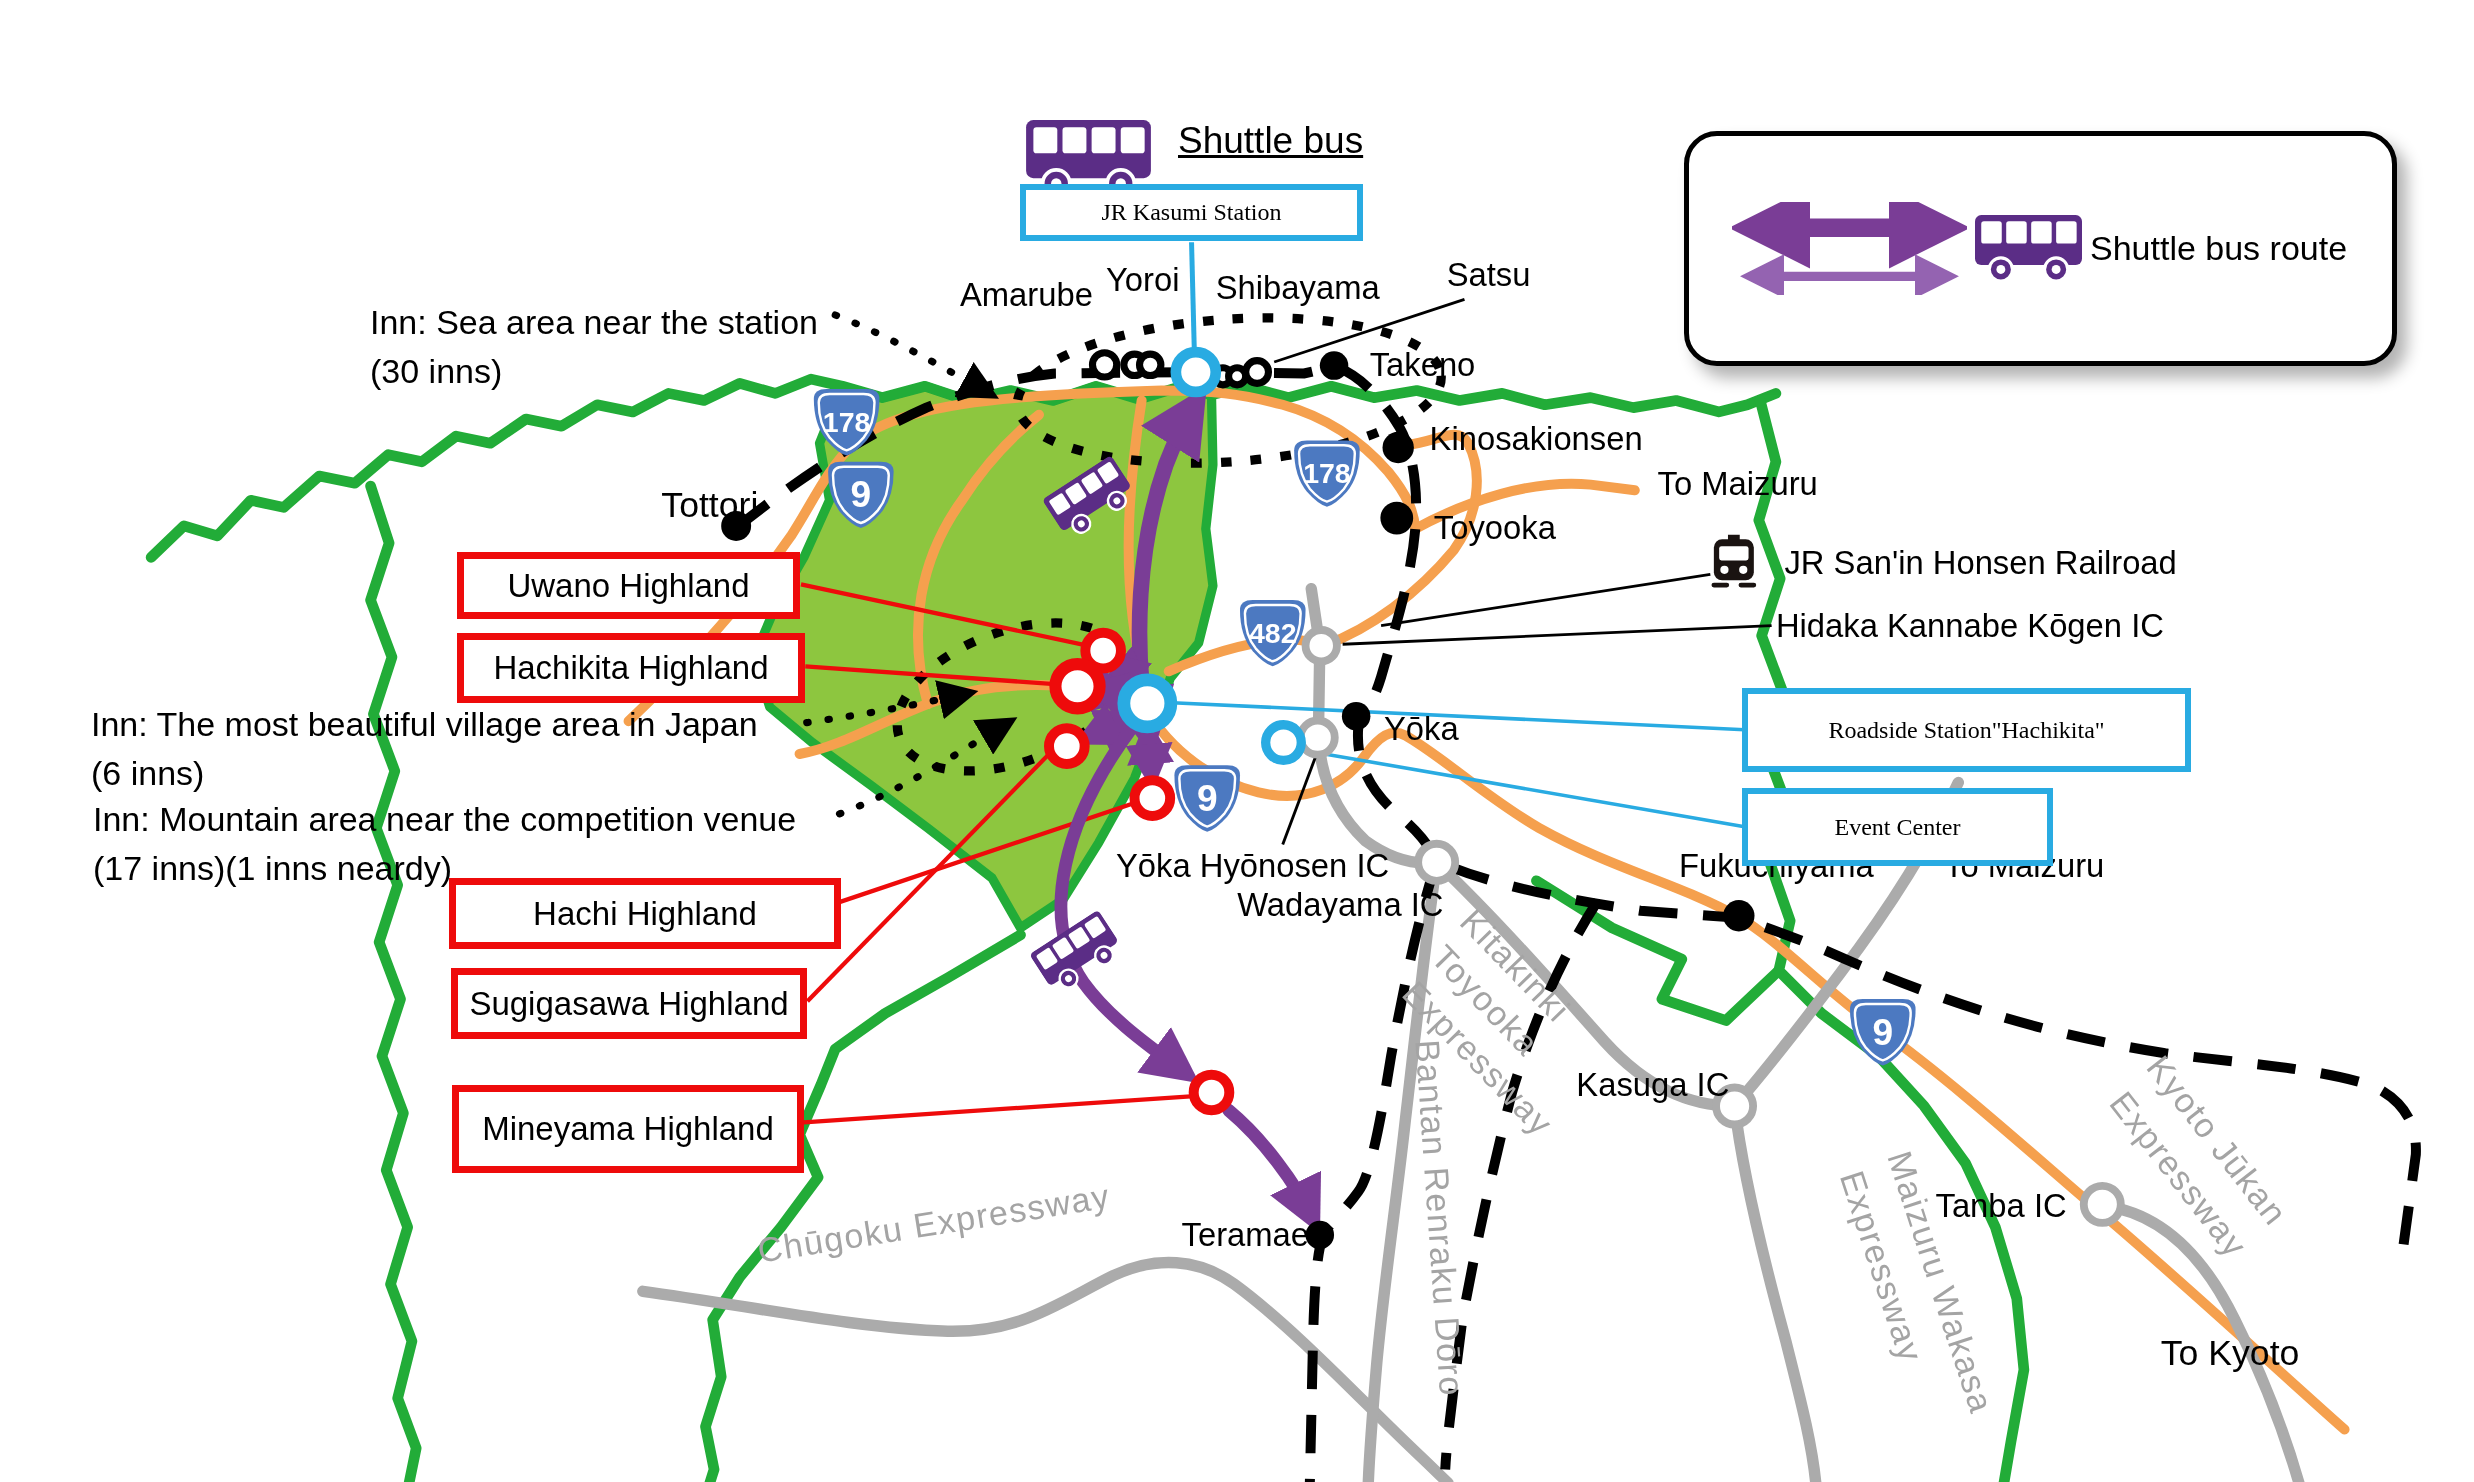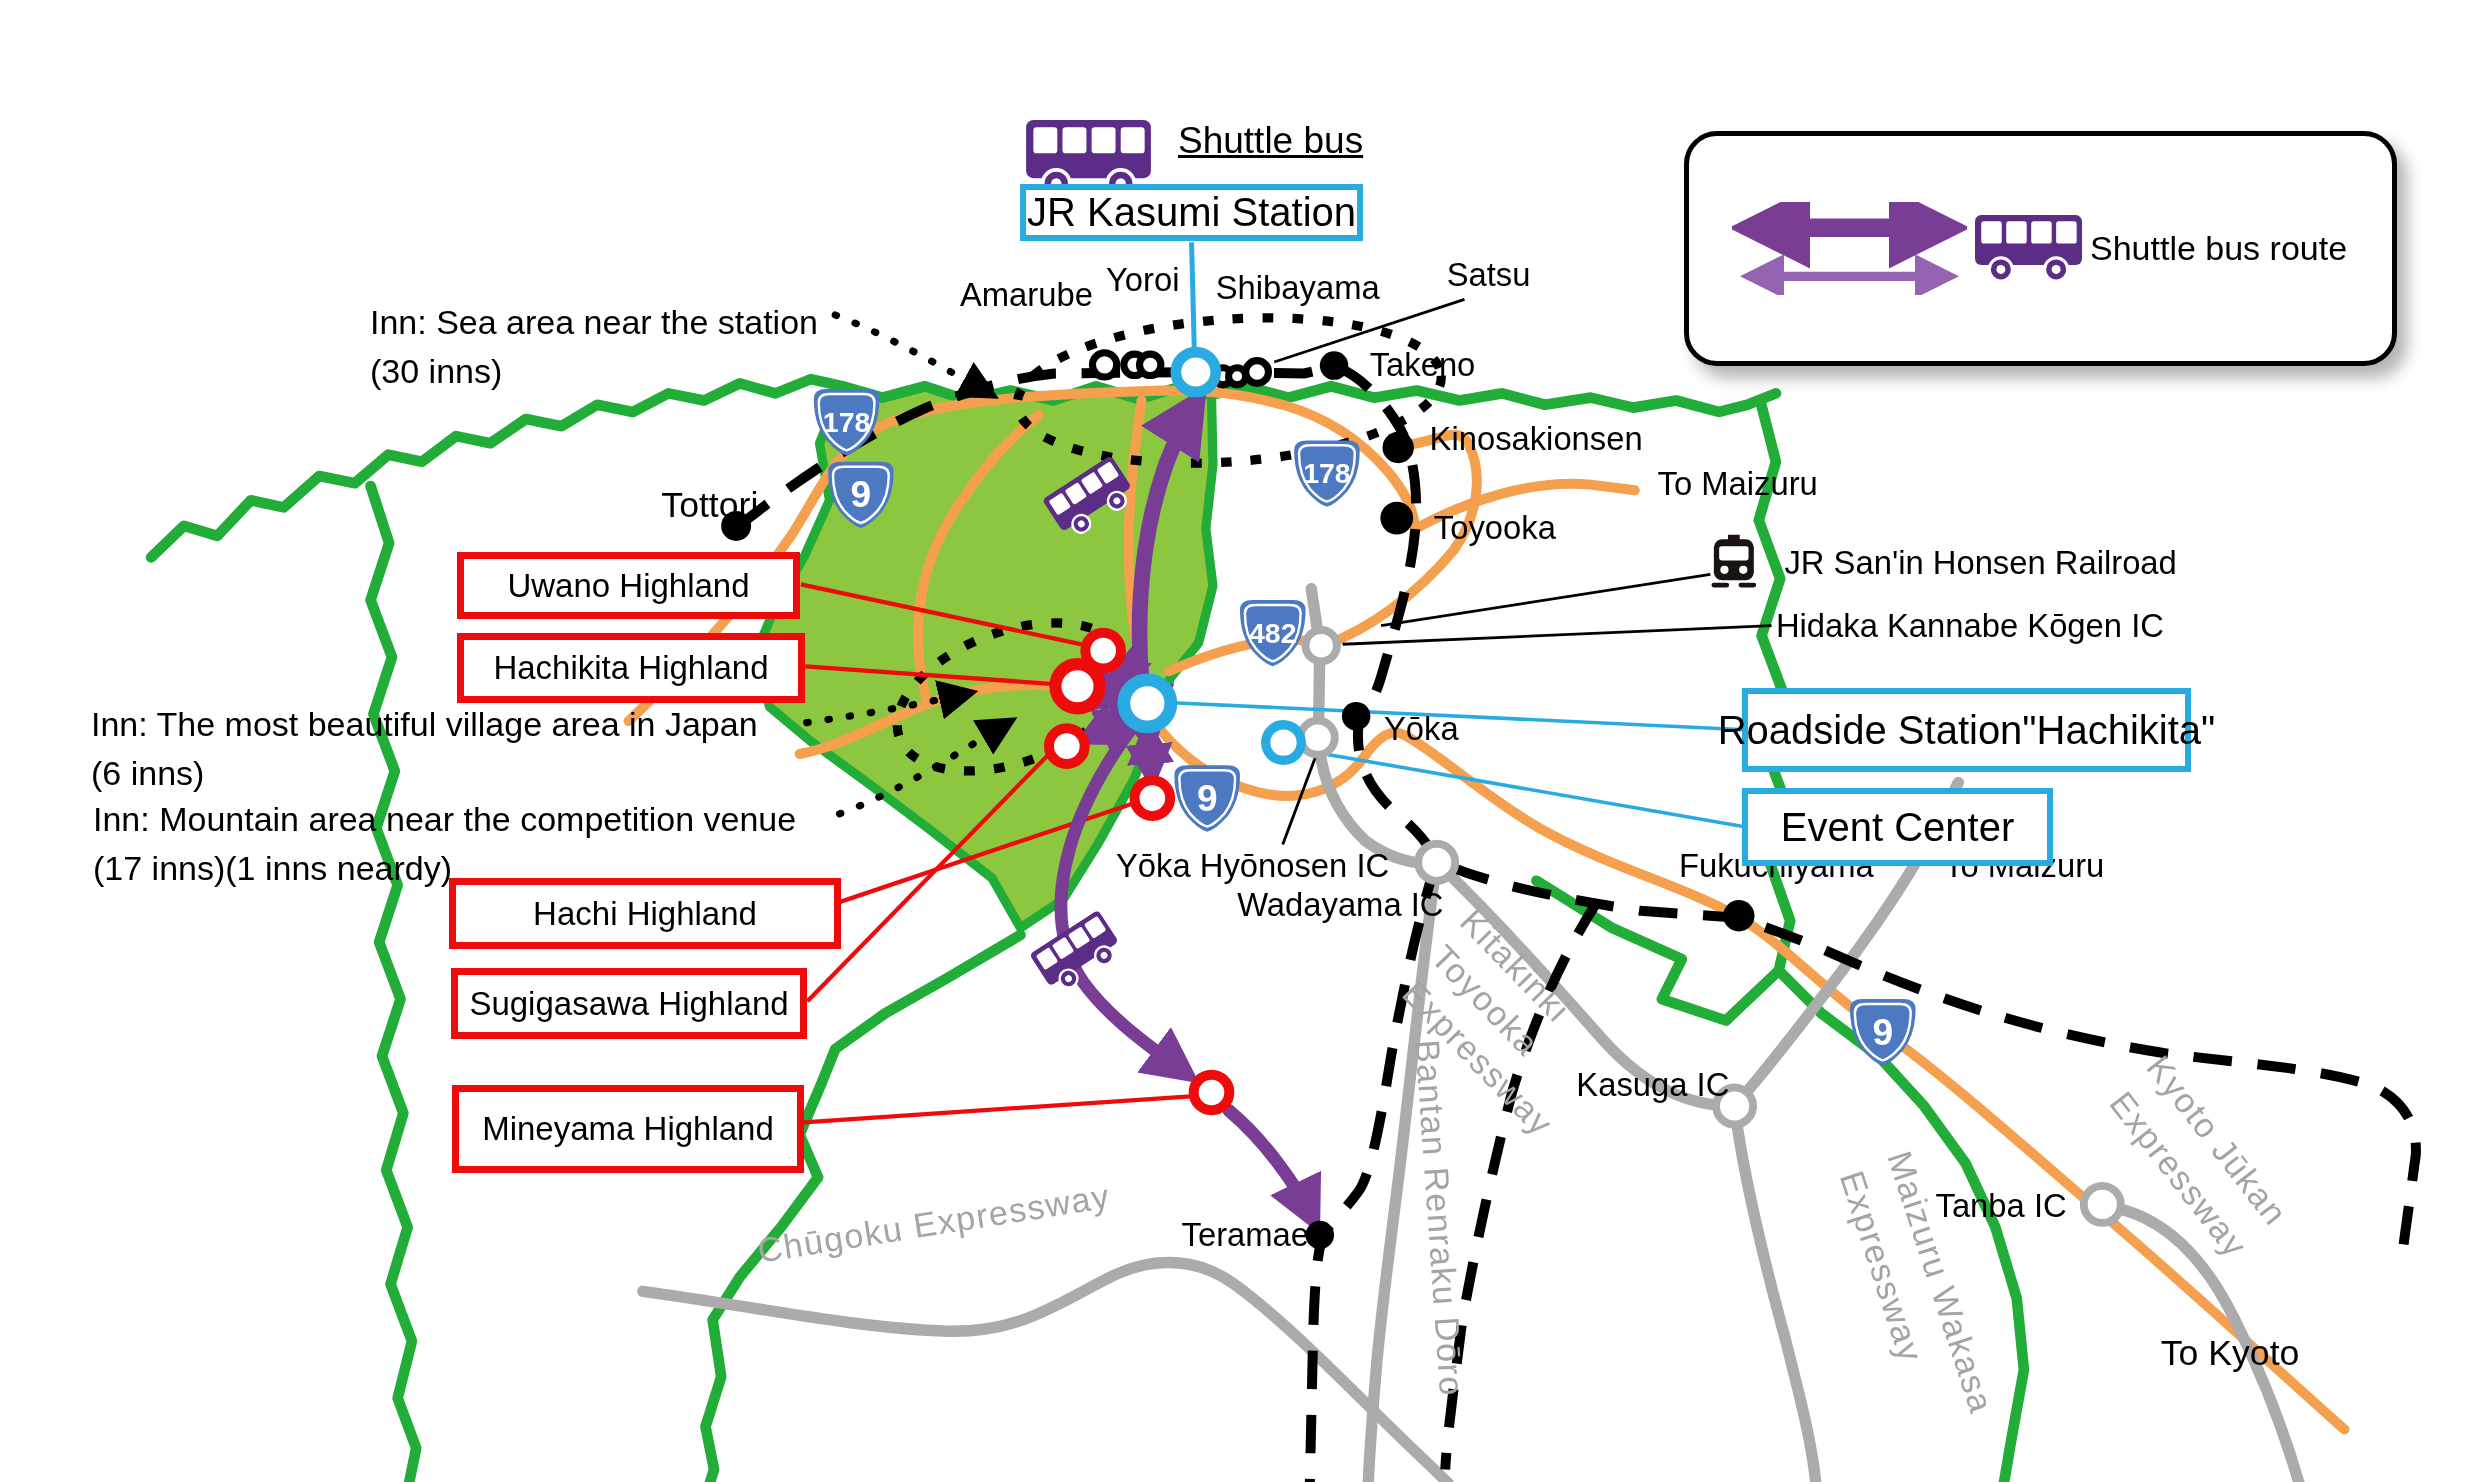--- a/index.html
+++ b/index.html
@@ -7,21 +7,21 @@
          font-family:"Liberation Sans","DejaVu Sans",sans-serif;color:#000;}
   #mapsvg{position:absolute;left:0;top:0;}
   .lbl{font-size:46px;fill:#000;}
   .lbl-lg{font-size:50px;fill:#000;}
   .gray-lbl{font-size:48px;fill:#A4A4A4;letter-spacing:2px;}
   .shield-num{fill:#fff;font-weight:bold;text-anchor:middle;}
   .annot{position:absolute;font-size:34px;line-height:1.45;white-space:nowrap;color:#000;}
   .rbox{position:absolute;border:7.1px solid #EE0B0B;background:#fff;display:flex;align-items:center;
         justify-content:center;font-size:33px;white-space:nowrap;box-sizing:border-box;}
   .bbox{position:absolute;border:6.4px solid #29ABE2;background:#fff;display:flex;align-items:center;
-        justify-content:center;font-size:40px;white-space:nowrap;box-sizing:border-box;}
+        justify-content:center;font-size:24px;white-space:nowrap;box-sizing:border-box;font-family:Liberation Serif, serif;}
   .legend{position:absolute;left:1684px;top:131px;width:713px;height:235px;border:5px solid #000;
           border-radius:33px;background:#fff;box-shadow:10px 11.4px 15.7px rgba(0,0,0,0.30);
           display:flex;align-items:center;gap:8px;padding:0 43px;box-sizing:border-box;}
   .legend-label{font-size:34px;}
   .shuttle-top{position:absolute;left:1026px;top:120px;display:flex;align-items:flex-start;gap:27px;text-decoration:underline;}
   .shuttle-top-label{font-size:37px;}
 </style>
 </head>
 <body>
 

